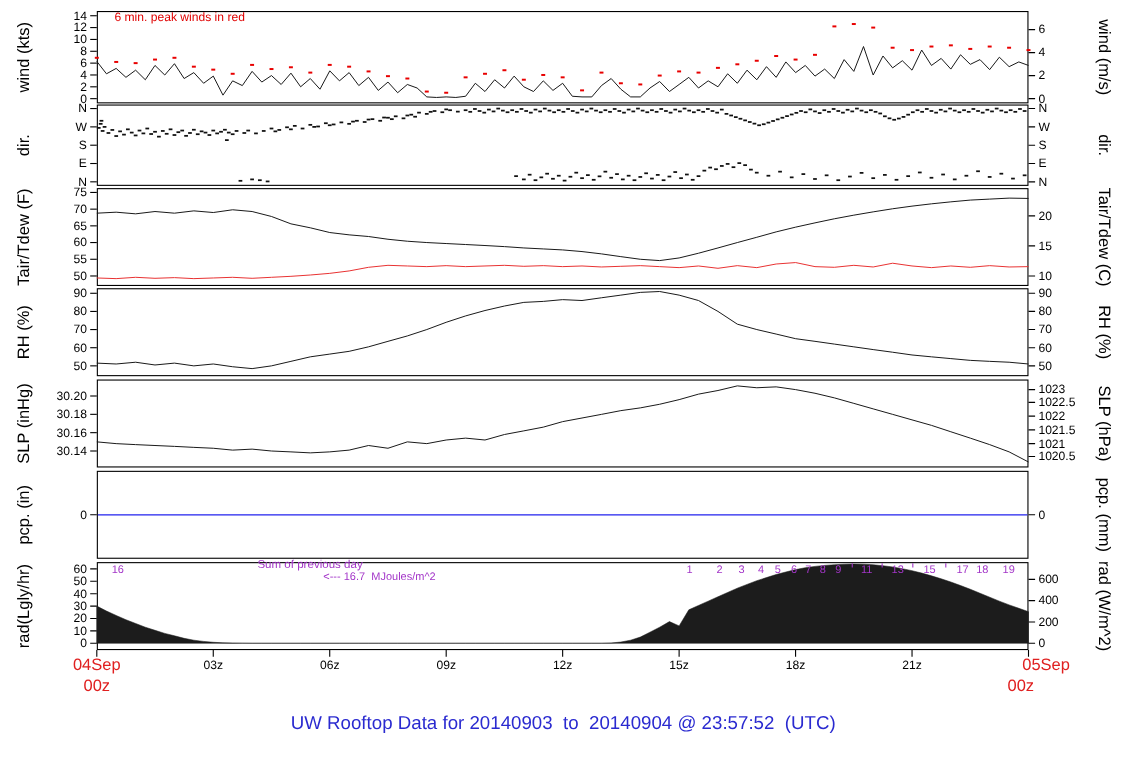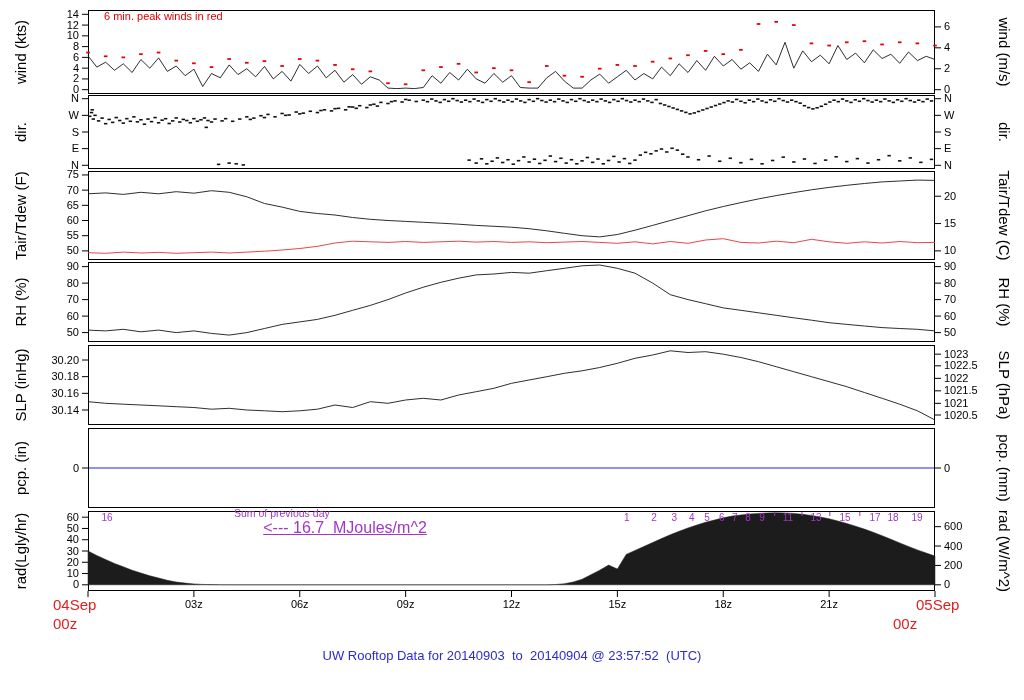--- a/index.html
+++ b/index.html
@@ -2,27 +2,27 @@
 <html><head>
 <meta charset="utf-8">
 <style>
   html,body{margin:0;padding:0;background:#ffffff;}
   #fig{position:relative;width:1024px;height:700px;background:#ffffff;overflow:hidden;
        font-family:"Liberation Sans","DejaVu Sans",sans-serif;}
   #chart-svg{position:absolute;left:0;top:0;}
   .overlay{position:absolute;white-space:pre;}
   #wind-legend{left:104px;top:10px;font-size:11px;color:#e00000;}
   #rad-ann1{left:234px;top:507px;width:190px;text-align:left;font-size:10.5px;color:#a335c8;}
-  #rad-ann2{left:250px;top:519px;width:190px;text-align:center;font-size:16px;color:#a335c8;text-decoration:underline;}
-  .datelbl{font-size:15px;color:#e02020;text-align:left;width:70px;}
+  #rad-ann2{left:250px;top:519px;width:190px;text-align:center;font-size:10px;color:#a335c8;}
+  .datelbl{font-size:15px;color:#e02020;text-align:center;width:70px;}
   #date-start-top{left:53px;top:596px;}
   #date-start-bot{left:53px;top:615px;}
   #date-end-top{left:916px;top:596px;}
   #date-end-bot{left:893px;top:615px;}
-  #fig-title{left:0;top:648px;width:1024px;text-align:center;font-size:13px;color:#2a2ad0;}
+  #fig-title{left:0;top:648px;width:1024px;text-align:center;font-size:17px;color:#2a2ad0;}
 </style>
 </head>
 <body>
 
 <div id="fig">
   <svg id="chart-svg" width="1024" height="645">
       <g>
         <rect x="88.5" y="10.5" width="846" height="83" fill="#ffffff" stroke="#000000" stroke-width="1"></rect>
         <line x1="82" y1="89.6923076923077" x2="88" y2="89.6923076923077" stroke="#000" stroke-width="1"></line>
         <text font-family="&quot;Liberation Sans&quot;,&quot;DejaVu Sans&quot;,sans-serif" x="79" y="93.1923076923077" font-size="11" text-anchor="end" fill="#000">0</text>

